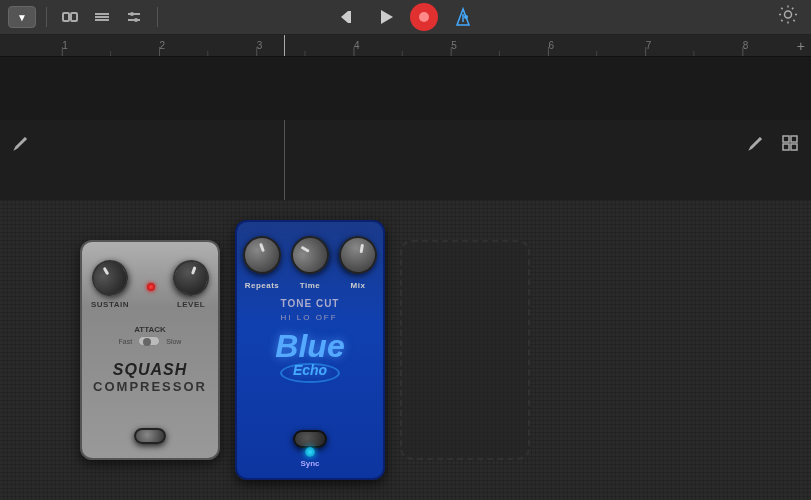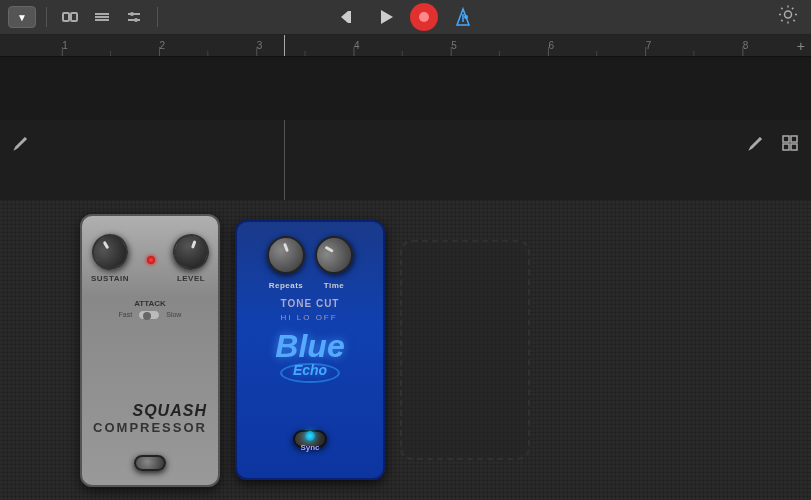--- a/index.html
+++ b/index.html
@@ -94,21 +94,21 @@
         repeating-linear-gradient(90deg, transparent, transparent 3px, rgba(0,0,0,0.15) 3px, rgba(0,0,0,0.15) 4px);
       display: flex;
       align-items: center;
       padding: 20px 80px;
       gap: 15px;
     }
 
     
     .pedal-squash {
       width: 140px;
-      height: 273px;
+      height: 220px;
       background: linear-gradient(180deg, #b0b0b0 0%, #888 30%, #999 100%);
       border-radius: 12px;
       border: 2px solid #555;
       display: flex;
       flex-direction: column;
       align-items: center;
       padding: 12px 8px 8px;
       position: relative;
       box-shadow: 0 4px 12px rgba(0,0,0,0.6);
     }
@@ -204,22 +204,22 @@
       top: 1px;
       left: 4px;
       width: 8px;
       height: 8px;
       background: #666;
       border-radius: 50%;
     }
 
     .pedal-name-squash {
       position: absolute;
-      bottom: 50px;
-      text-align: right;
+      bottom: 64px;
+      text-align: center;
     }
 
     .squash-title {
       font-size: 16px;
       font-weight: 900;
       color: #222;
       letter-spacing: 1px;
       line-height: 1.1;
       font-style: italic;
     }
@@ -361,21 +361,21 @@
       border-radius: 9px;
       border: 2px solid #111;
       position: absolute;
       bottom: 30px;
       box-shadow: 0 2px 6px rgba(0,0,0,0.8);
       cursor: pointer;
     }
 
     .sync-btn {
       position: absolute;
-      bottom: 26px;
+      bottom: 10px;
       display: flex;
       flex-direction: column;
       align-items: center;
       gap: 2px;
     }
 
     .sync-led {
       width: 10px;
       height: 10px;
       background: radial-gradient(circle, #33ddff, #0088bb);
@@ -605,20 +605,24 @@
     <div class="pedal-echo">
       <div class="echo-knobs-row">
         <div class="knob-container">
           <div class="knob-echo" style="transform:rotate(0deg);"></div>
           <span class="knob-echo-label">Repeats</span>
         </div>
         <div class="knob-container">
           <div class="knob-echo" style="transform:rotate(-40deg);"></div>
           <span class="knob-echo-label">Time</span>
         </div>
+        <div class="knob-container">
+          <div class="knob-echo" style="transform:rotate(30deg);"></div>
+          <span class="knob-echo-label">Mix</span>
+        </div>
       </div>
 
       <div class="tone-cut-row">
         <div class="tone-cut-label">TONE CUT</div>
         <div class="hi-lo-off-row">
           <span class="hlo-label">HI LO OFF</span>
         </div>
       </div>
 
       <div class="echo-logo-area">

